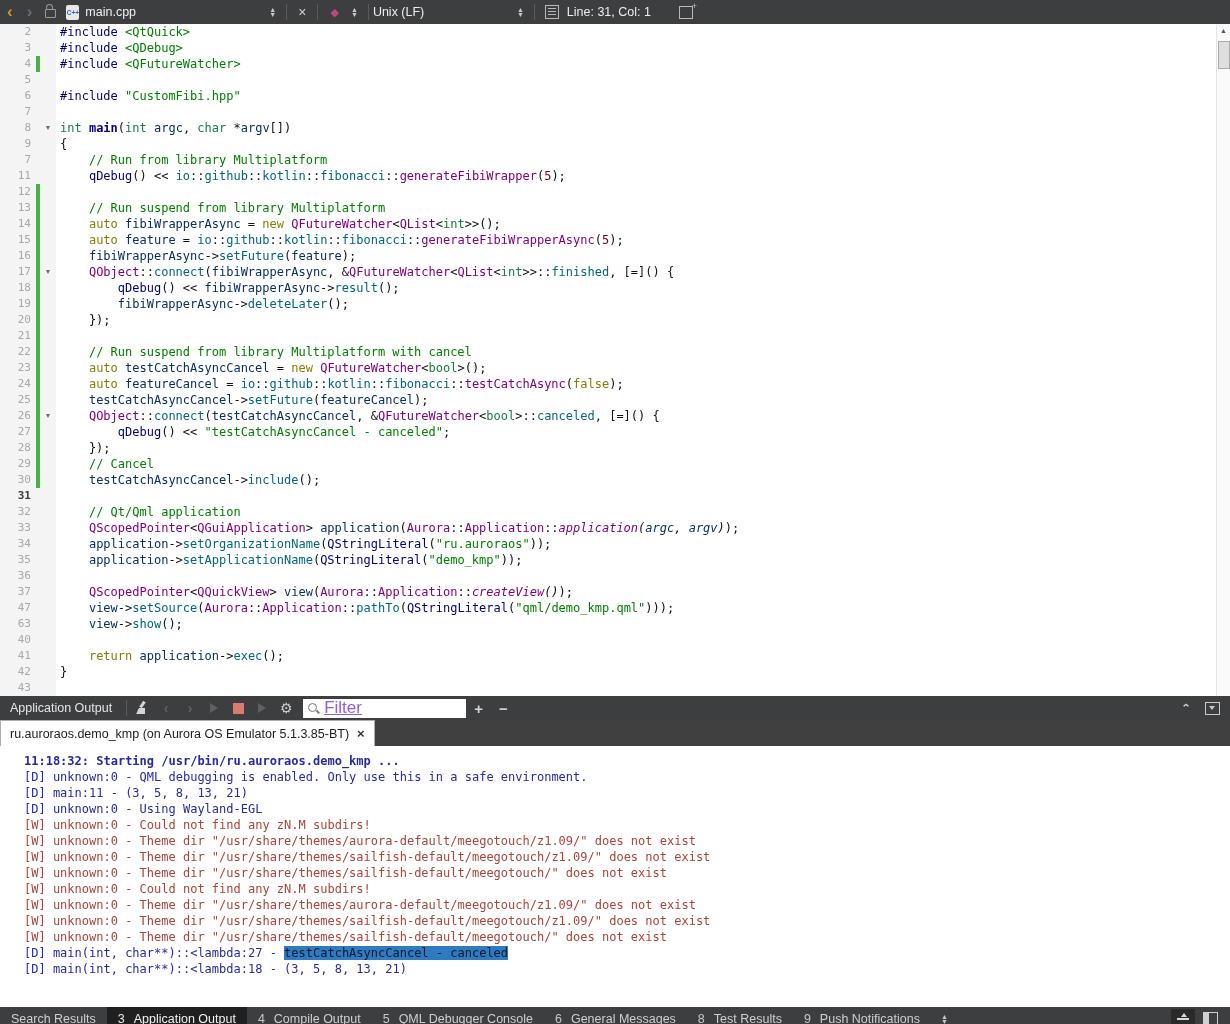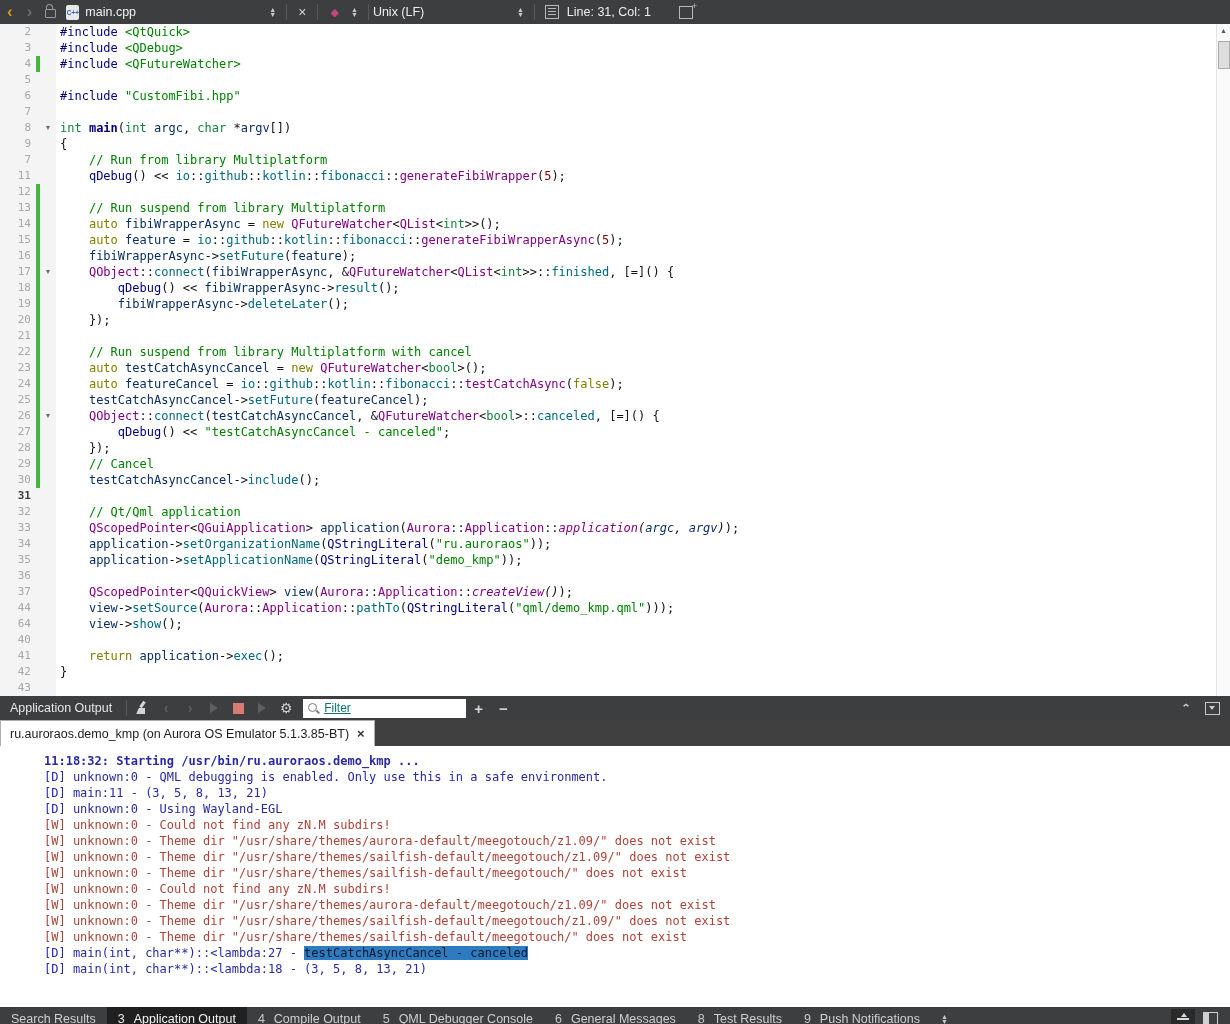--- a/index.html
+++ b/index.html
@@ -76,36 +76,36 @@
   .icbtn .chev{font-size:14px;font-weight:bold;line-height:18px;}
   .gear{font-family:"DejaVu Sans",sans-serif;font-size:14px;color:#cfcfcf;}
   .broom{position:relative;width:14px;height:14px;}
   .broom::before{content:"";position:absolute;left:6px;top:0px;width:3px;height:7px;background:#d5d5d5;transform:rotate(35deg);}
   .broom::after{content:"";position:absolute;left:1px;top:7px;width:9px;height:6px;background:#d5d5d5;
       clip-path:polygon(30% 0,100% 0,100% 100%,0 100%);}
   .filterbox{width:155px;height:19px;background:#fff;margin-left:6px;display:flex;align-items:center;padding:0 4px;}
   .mag{position:relative;width:13px;height:13px;margin-right:4px;}
   .mag::before{content:"";position:absolute;left:1px;top:1px;width:7px;height:7px;border:1.5px solid #7a7a7a;border-radius:50%;}
   .mag::after{content:"";position:absolute;left:9px;top:9px;width:4px;height:1.5px;background:#7a7a7a;transform:rotate(45deg);}
-  .filtertext{color:#0f766e;font-size:12px;text-decoration:underline;}
+  .filtertext{color:#8b5cf6;font-size:17px;text-decoration:underline;}
   .zoomctl{font-size:15px;font-weight:bold;color:#d6d6d6;padding:0 8px;}
   .ospacer{flex:1;}
   .ochev{color:#cfcfcf;font-size:12px;transform:scaleY(.8);margin-right:14px;font-weight:bold;}
   .dockicon{width:13px;height:11px;border:1px solid #c9c9c9;position:relative;margin-right:10px;}
   .dockicon::before{content:"";position:absolute;left:3px;top:3px;width:0;height:0;
       border-top:4px solid #c9c9c9;border-left:3px solid transparent;border-right:3px solid transparent;}
 
   
   .runtabs{height:26px;background:#404040;display:flex;align-items:flex-end;}
   .runtab{height:25px;background:#fff;border:1px solid #aeaeae;border-bottom:none;display:flex;align-items:center;
       padding:0 9px;font-size:12.5px;color:#1c1c1c;gap:8px;}
   .runtab .x{font-size:13px;font-weight:bold;color:#333;}
 
   
-  .console{height:254px;background:#fff;padding:7px 0 0 8px;overflow:hidden;margin-left:36px;}
+  .console{height:254px;background:#fff;padding:7px 0 0 24px;overflow:hidden;}
   .con-line{white-space:pre;font:12px "DejaVu Sans Mono",monospace;line-height:16px;}
   .k-status{color:#2929a3;font-weight:bold;}
   .k-debug{color:#2929a3;}
   .k-warn{color:#aa4438;}
   .hl{background:#2d7cc1;color:#0f172a;text-align:center;}
 
   
   .statusbar{height:24px;background:#3d3e40;display:flex;align-items:center;color:#cfcfcf;font-size:12.5px;}
   .sbtabs{display:flex;align-items:center;height:100%;}
   .sbtab{display:flex;align-items:center;height:100%;padding:0 11px;gap:9px;cursor:default;}
@@ -369,27 +369,27 @@
           <span class="fold"></span>
           <span class="codetext"></span>
         </div>
         <div class="code-row">
           <span class="ln">37</span>
           <span class="chg"></span>
           <span class="fold"></span>
           <span class="codetext"><span class="t-pl">    </span><span class="t-type">QScopedPointer</span><span class="t-pl">&lt;</span><span class="t-type">QQuickView</span><span class="t-pl">&gt; </span><span class="t-loc">view</span><span class="t-pl">(</span><span class="t-type">Aurora</span><span class="t-pl">::</span><span class="t-type">Application</span><span class="t-pl">::</span><span class="t-sfn">createView</span><span class="t-ipl">()</span><span class="t-pl">);</span></span>
         </div>
         <div class="code-row">
-          <span class="ln">44</span>
+          <span class="ln">47</span>
           <span class="chg"></span>
           <span class="fold"></span>
           <span class="codetext"><span class="t-pl">    </span><span class="t-loc">view</span><span class="t-pl">-&gt;</span><span class="t-fn">setSource</span><span class="t-pl">(</span><span class="t-type">Aurora</span><span class="t-pl">::</span><span class="t-type">Application</span><span class="t-pl">::</span><span class="t-fn">pathTo</span><span class="t-pl">(</span><span class="t-mac">QStringLiteral</span><span class="t-pl">(</span><span class="t-str">"qml/demo_kmp.qml"</span><span class="t-pl">)));</span></span>
         </div>
         <div class="code-row">
-          <span class="ln">64</span>
+          <span class="ln">63</span>
           <span class="chg"></span>
           <span class="fold"></span>
           <span class="codetext"><span class="t-pl">    </span><span class="t-loc">view</span><span class="t-pl">-&gt;</span><span class="t-fn">show</span><span class="t-pl">();</span></span>
         </div>
         <div class="code-row">
           <span class="ln">40</span>
           <span class="chg"></span>
           <span class="fold"></span>
           <span class="codetext"></span>
         </div>

